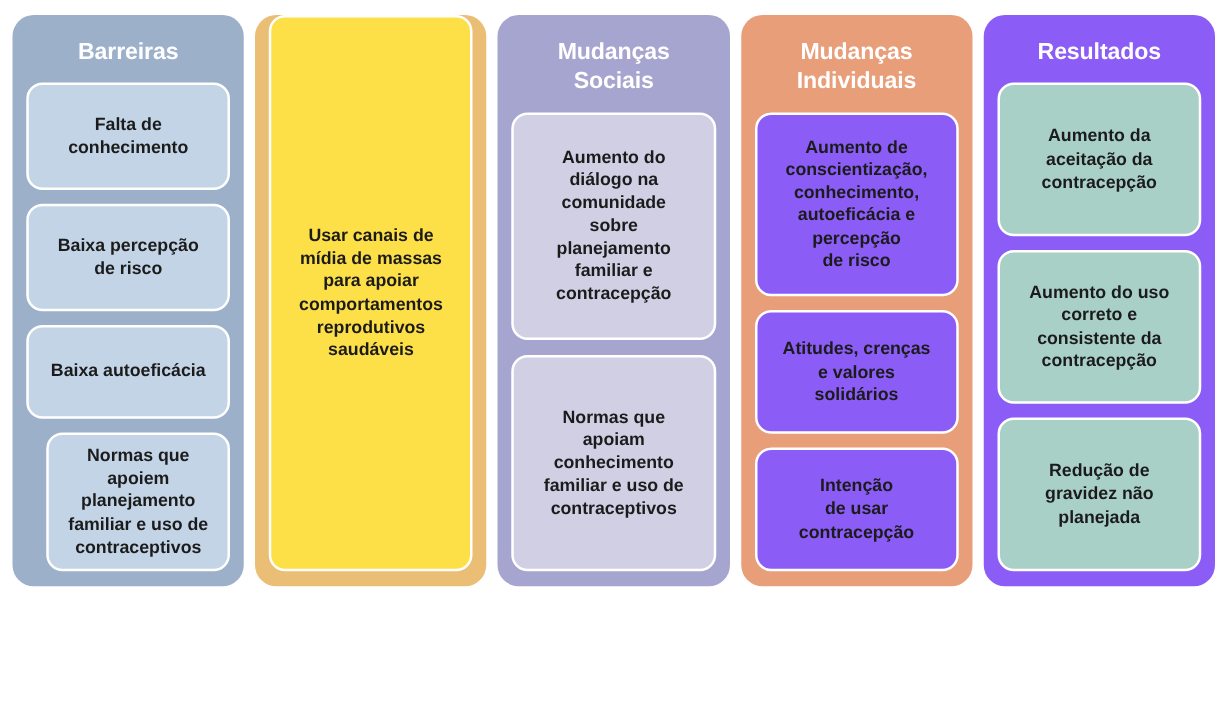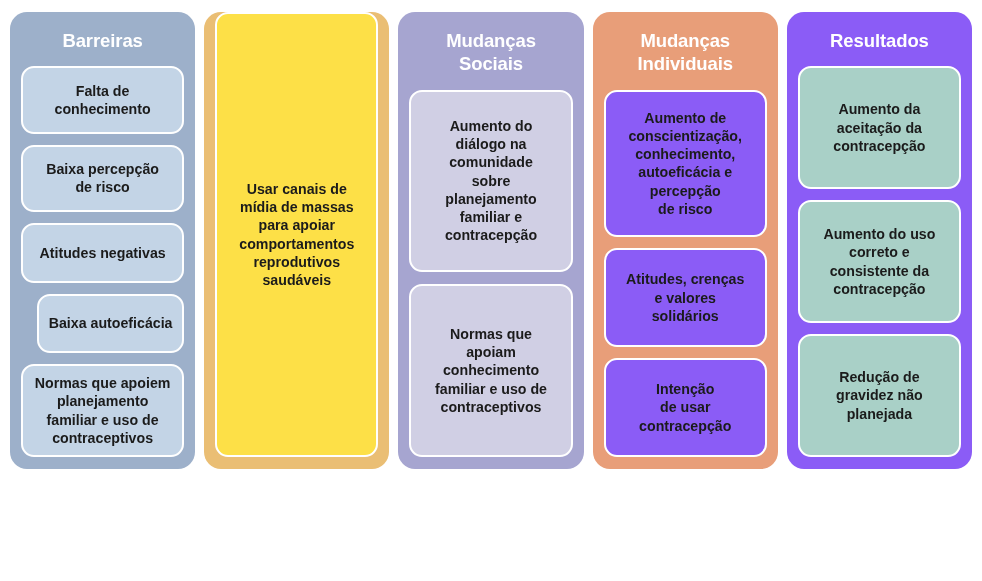--- a/index.html
+++ b/index.html
@@ -108,21 +108,20 @@
 
 <div id="diagram">
 
   <div class="column col-1">
     <div class="col-title">Barreiras</div>
     <div class="cards">
       <div class="card">Falta de
 conhecimento</div>
       <div class="card">Baixa percepção
 de risco</div>
-      <div class="card">Atitudes negativas</div>
       <div class="card">Baixa autoeficácia</div>
       <div class="card">Normas que apoiem
 planejamento
 familiar e uso de
 contraceptivos</div>
     </div>
   </div>
 
   <div class="column col-2">
     <div class="cards">

